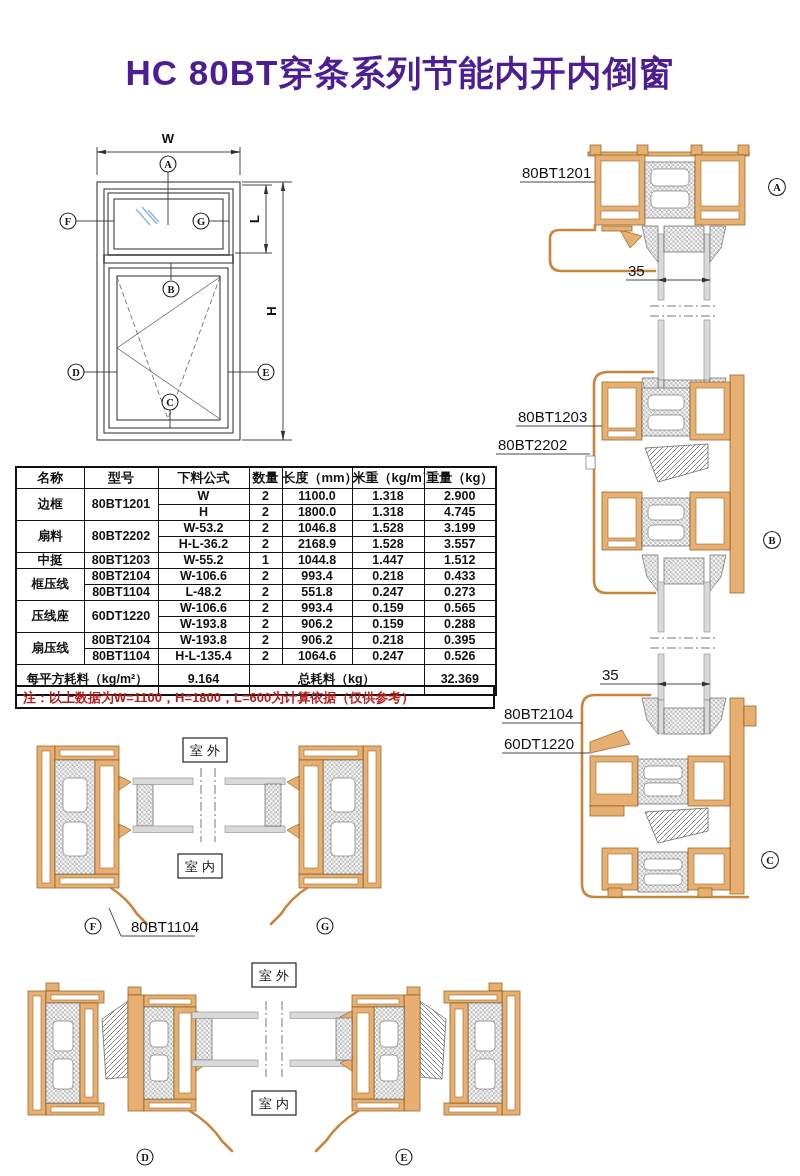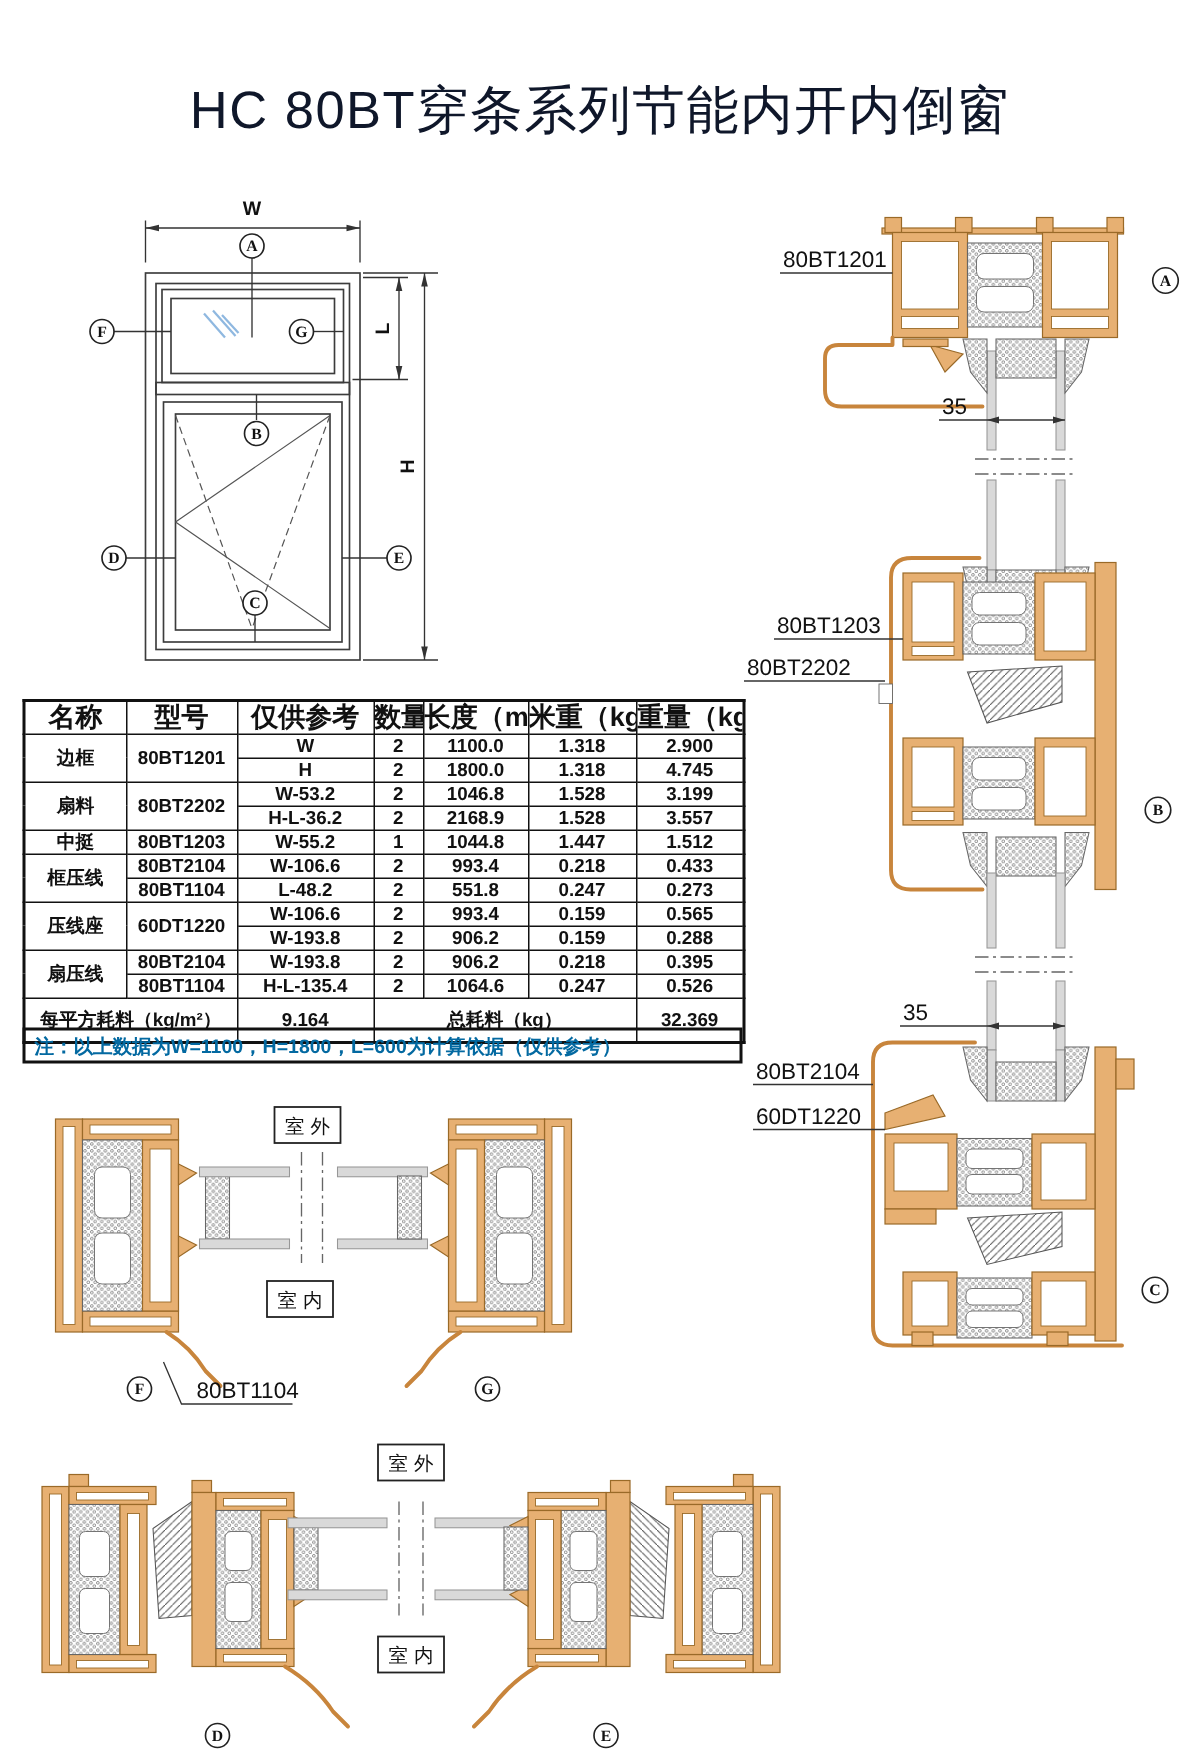--- a/index.html
+++ b/index.html
@@ -1,19 +1,19 @@
 <!DOCTYPE html>
 <html><head>
 <meta charset="utf-8">
 <style>
   html,body{margin:0;padding:0;background:#fff;}
   .page{position:relative;width:800px;height:1176px;background:#fff;overflow:hidden;
         font-family:"Liberation Sans",sans-serif;}
   .title{position:absolute;top:50px;left:0;width:100%;text-align:center;
-         font-size:35px;font-weight:normal;color:#0f172a;letter-spacing:1px;}
+         font-size:35px;font-weight:bold;color:#4c1d95;letter-spacing:1px;}
   
   .frame{fill:none;stroke:#3c3c3c;stroke-width:1.1;}
   .ln{stroke:#333;stroke-width:0.9;fill:none;}
   .dash{stroke:#555;stroke-width:0.8;fill:none;stroke-dasharray:5 3;}
   .sol{stroke:#555;stroke-width:0.8;fill:none;}
   .gls{stroke:#8fb8e0;stroke-width:1.5;}
   .al{fill:#e7b072;stroke:#9a6a28;stroke-width:0.8;}
   .wh{fill:#fff;stroke:#9a6a28;stroke-width:0.6;}
   .tb{fill:url(#dots);stroke:#666;stroke-width:0.7;}
   .twh{fill:#fff;stroke:#666;stroke-width:0.6;}
@@ -26,23 +26,23 @@
   .dimt{font:bold 13px "Liberation Sans",sans-serif;fill:#111;}
   .mk circle{fill:#fff;stroke:#222;stroke-width:1.1;}
   .mk text{font:bold 10.5px "Liberation Serif",serif;fill:#111;text-anchor:middle;}
   .cjk{font:13px "Liberation Sans",sans-serif;fill:#111;text-anchor:middle;letter-spacing:4px;}
   .box{fill:#fff;stroke:#222;stroke-width:1.2;}
   
   .cuttable{position:absolute;left:15px;top:466px;width:480px;border-collapse:collapse;
             border:2px solid #111;table-layout:fixed;font-size:12.5px;color:#111;}
   .cuttable th,.cuttable td{border:1px solid #111;text-align:center;padding:0;
             height:15px;line-height:1.15;font-weight:bold;overflow:hidden;white-space:nowrap;}
-  .cuttable th{height:20px;font-size:18px;}
+  .cuttable th{height:20px;font-size:13px;}
   .notebox{position:absolute;left:15px;top:685px;width:480px;height:24px;box-sizing:border-box;
-           border:2px solid #111;font-size:13px;font-weight:bold;color:#0369a1;
+           border:2px solid #111;font-size:13px;font-weight:bold;color:#b91c1c;
            line-height:21px;padding-left:6px;}
 </style>
 </head>
 <body>
 
 <div class="page">
 
   <svg width="0" height="0" style="position:absolute" aria-hidden="true">
     <defs>
       <pattern id="dots" width="4.5" height="4.5" patternUnits="userSpaceOnUse">
@@ -271,21 +271,21 @@
         <col style="width:91px">
       <col style="width:33px">
         <col style="width:70px">
         <col style="width:72px">
         <col style="width:72px">
     </colgroup>
     <thead>
       <tr>
         <th>名称</th>
         <th>型号</th>
-        <th>仅供参考</th>
+        <th>下料公式</th>
         <th>数量</th>
         <th>长度（mm）</th>
         <th>米重（kg/m）</th>
         <th>重量（kg）</th>
       </tr>
     </thead>
     <tbody>
       <tr>
         <td rowspan="2">边框</td>
         <td rowspan="2">80BT1201</td>

